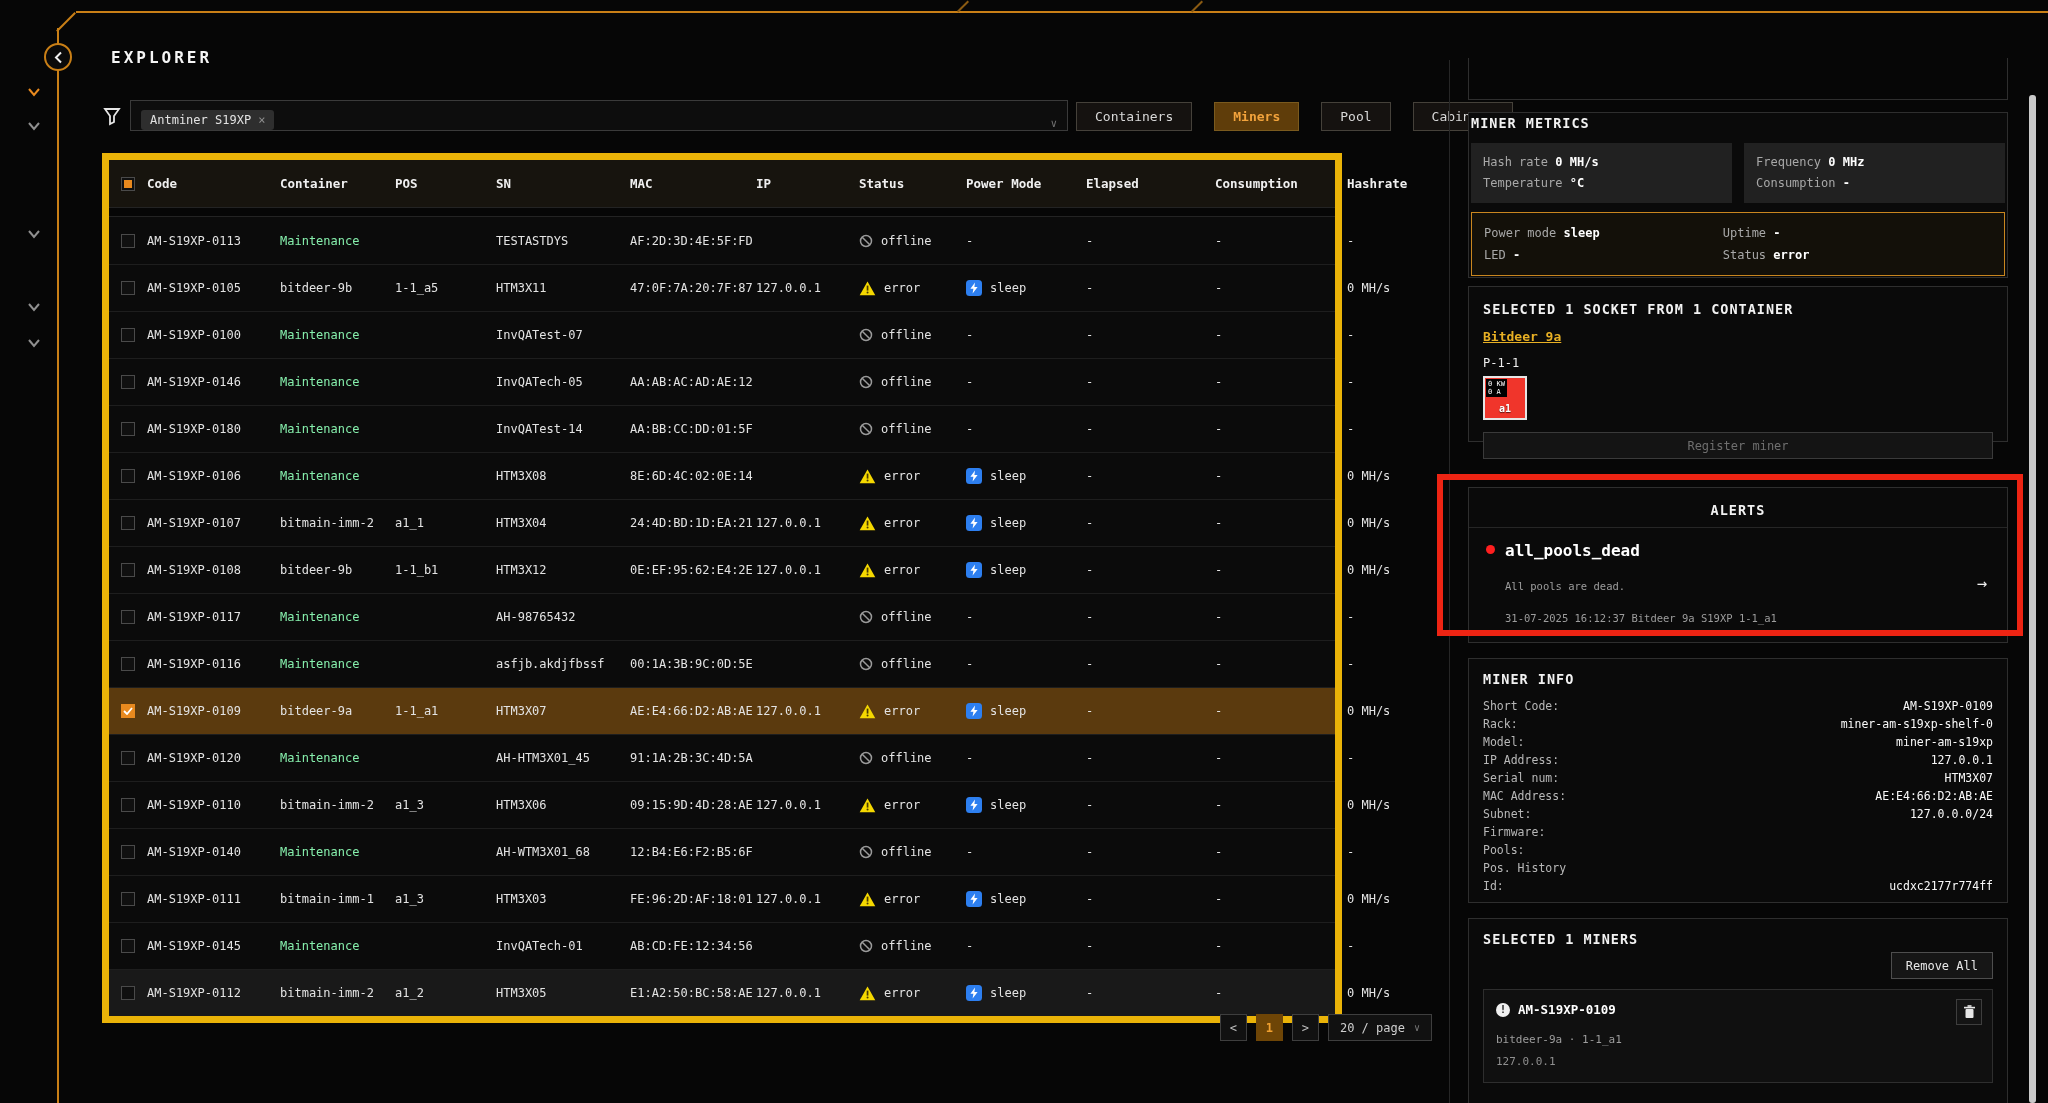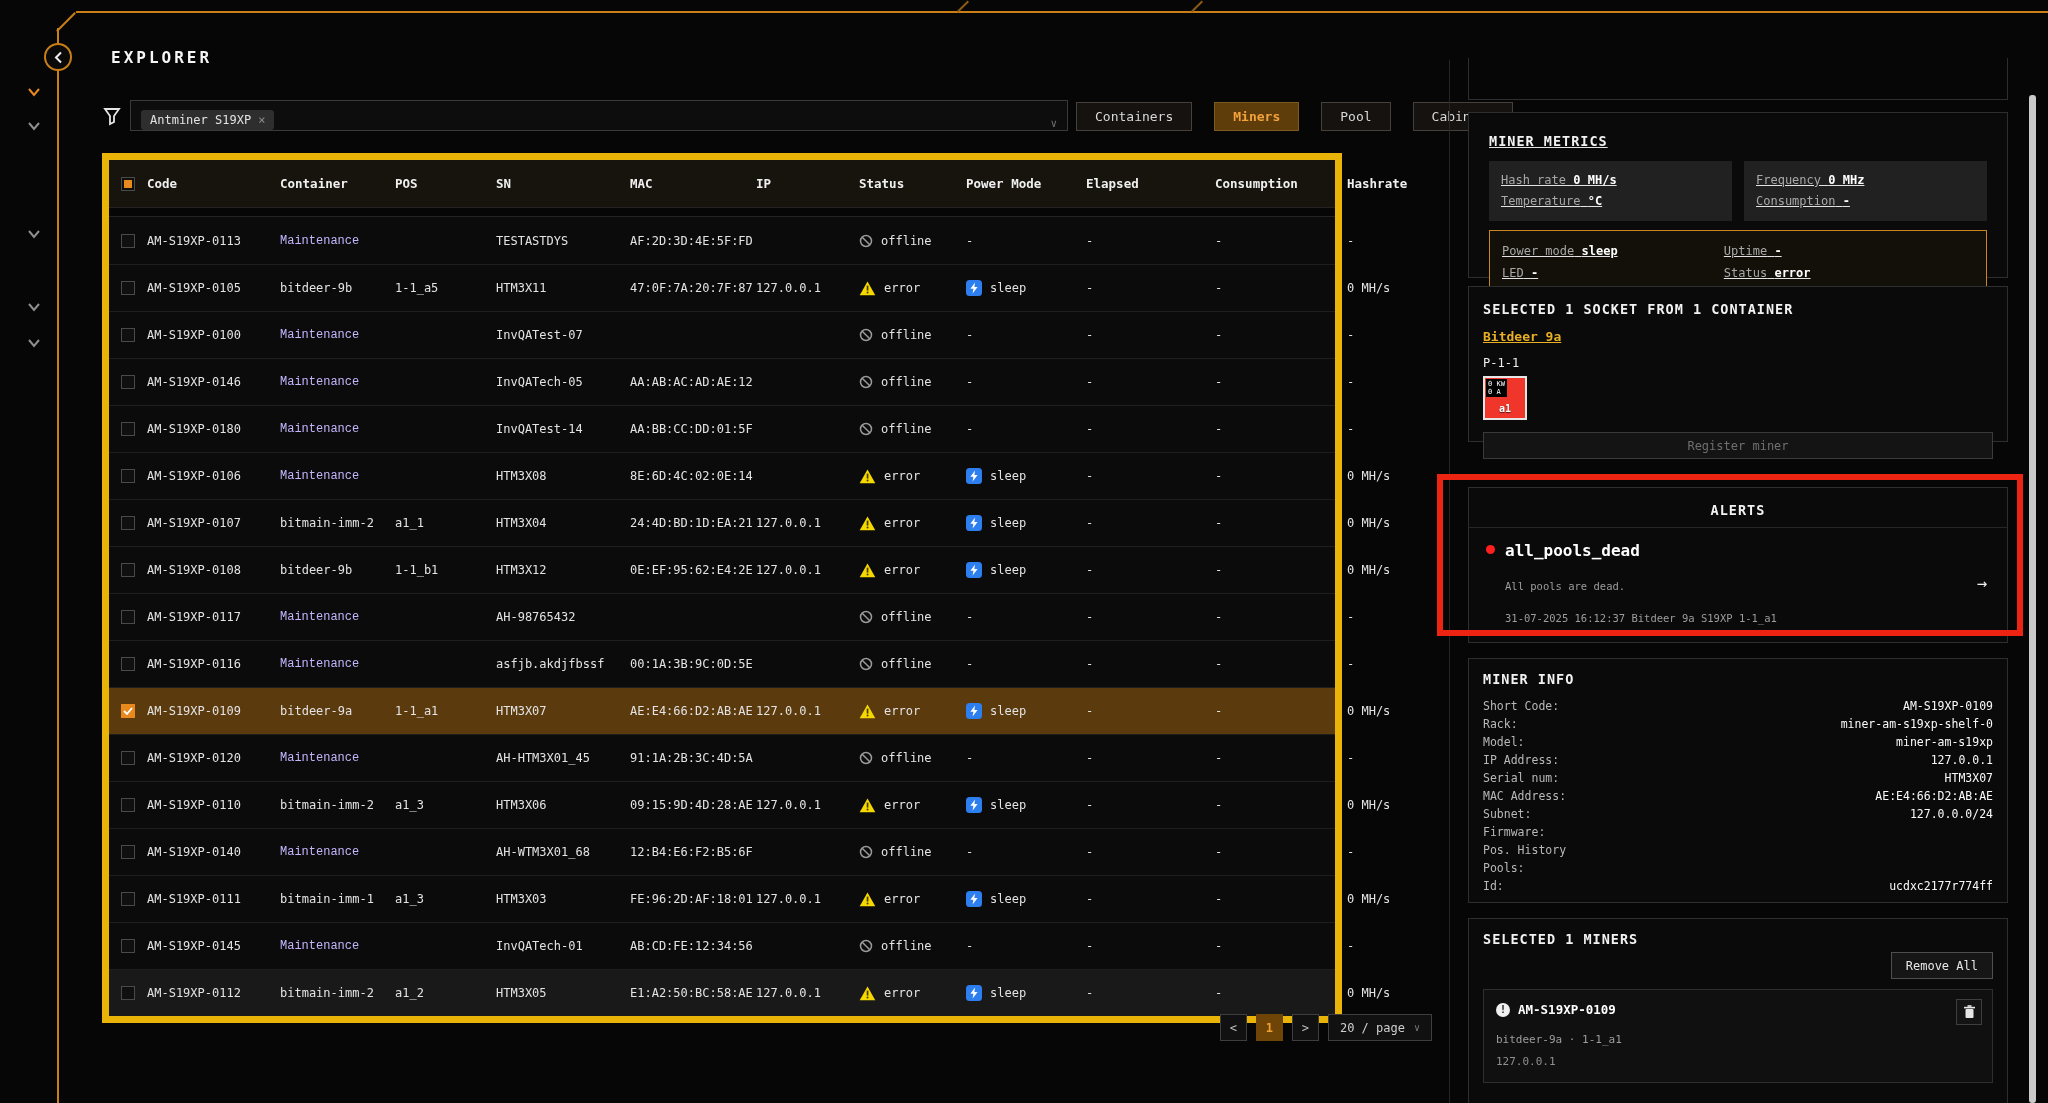--- a/index.html
+++ b/index.html
@@ -39,21 +39,21 @@
   .table-wrap { left:102px; top:153px; width:1240px; border:7px solid #eab308; background:#0b0b0b; }
   .trow { display:grid; grid-template-columns:38px 133px 115px 101px 134px 126px 103px 107px 120px 129px 132px 92px;
           align-items:center; height:47px; }
   .thead { background:#17140e; font-weight:bold; font-size:12.5px; color:#f0f0f0; }
   .tspacer { height:10px; background:#060606; border-top:1px solid #232323; border-bottom:1px solid #232323; }
   .tbody .trow { border-top:1px solid #1e1e1e; font-size:12px; cursor:pointer; }
   .tbody .trow:first-child { border-top:none; }
   .tbody .trow.sel { background:#5b3a0e; }
   .tbody .trow.alt { background:#191919; }
   .cell { overflow:hidden; white-space:nowrap; padding-right:6px; }
-  .cell.maint { color:#c4b5fd;font-family:Liberation Mono, monospace; }
+  .cell.maint { color:#86efac; }
   .cb-cell { display:flex; justify-content:center; }
   .cbx { width:14px; height:14px; border:1px solid #4a4a4a; background:#101010;
          display:flex; align-items:center; justify-content:center; cursor:pointer; }
   .cbx.ind::after { content:""; width:8px; height:8px; background:#e8891e; display:block; }
   .cbx.checked { background:#e8891e; border-color:#e8891e; }
   .cbx .ck { display:none; }
   .cbx.checked .ck { display:block; }
   .st-wrap { display:flex; align-items:center; gap:8px; }
   .ic-err, .ic-off, .ic-slp { display:flex; }
 
@@ -68,21 +68,21 @@
              display:flex; align-items:center; gap:9px; padding:0 11px; cursor:pointer; }
   .pg-size .chev { color:#777; font-size:10px; }
 
   
   .vdivider { left:1449px; top:60px; width:1px; height:1043px; background:#262626; }
   .panel { left:1468px; width:540px; border:1px solid #2e2e2e; background:#0a0a0a; }
   .panel-title { font-size:13.5px; font-weight:bold; letter-spacing:1px; color:#f2f2f2; }
   .partial-box { left:1468px; top:58px; width:540px; height:42px;
                  border-left:1px solid #2e2e2e; border-right:1px solid #2e2e2e; border-bottom:1px solid #2e2e2e; }
 
-  .metrics { top:112px; height:166px; padding:20px;text-decoration:underline; }
+  .metrics { top:112px; height:166px; padding:2px; }
   .mboxes { display:grid; grid-template-columns:1fr 1fr; gap:12px; margin-top:12px; }
   .mbox { background:#212121; padding:9px 12px; font-size:12px; line-height:21px; }
   .mlabel { color:#a8a8a8; }
   .mvalue { color:#fff; font-weight:bold; }
   .obox { margin-top:9px; border:1px solid #c9861f; background:#131009; padding:9px 12px;
           display:grid; grid-template-columns:47% 53%; font-size:12px; line-height:22px; }
 
   .socket { top:286px; height:156px; padding:14px; }
   .cont-link { display:inline-block; margin-top:12px; font-size:13px; font-weight:bold;
                color:#e8b024; text-decoration:underline; cursor:pointer; }
@@ -868,25 +868,25 @@
       </div>
       <div class="info-row">
         <span class="info-label">Subnet:</span>
         <span class="info-value">127.0.0.0/24</span>
       </div>
       <div class="info-row">
         <span class="info-label">Firmware:</span>
         <span class="info-value"></span>
       </div>
       <div class="info-row">
+        <span class="info-label">Pools:</span>
+        <span class="info-value"></span>
+      </div>
+      <div class="info-row">
         <span class="info-label">Pos. History</span>
-        <span class="info-value"></span>
-      </div>
-      <div class="info-row">
-        <span class="info-label">Pools:</span>
         <span class="info-value"></span>
       </div>
       <div class="info-row">
         <span class="info-label">Id:</span>
         <span class="info-value">ucdxc2177r774ff</span>
       </div>
     </div>
 </div>
 
 <div class="abs panel selminers">

